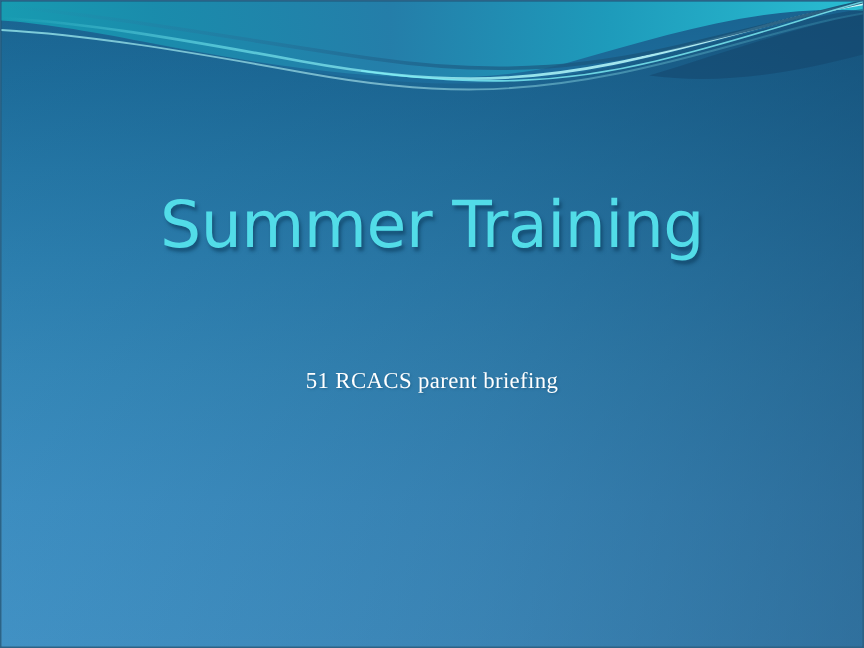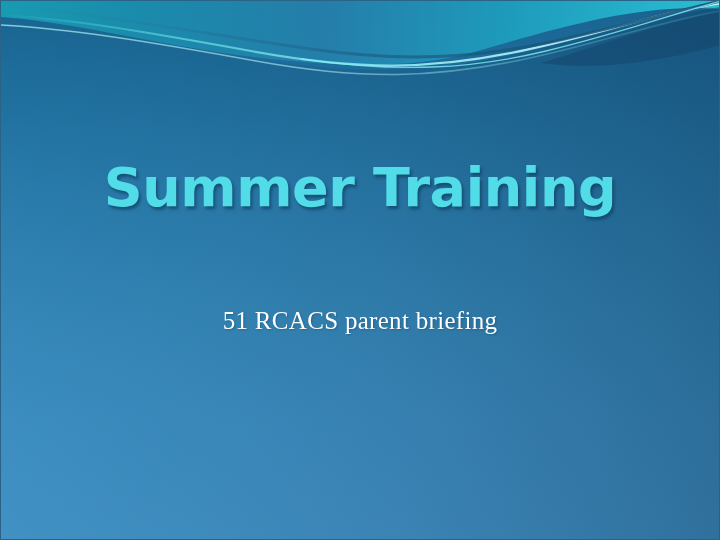--- a/index.html
+++ b/index.html
@@ -35,34 +35,34 @@
     pointer-events: none;
   }
   #title {
     position: absolute;
     left: 0;
     right: 0;
     top: 155px;
     text-align: center;
     font-family: "DejaVu Sans", sans-serif;
     font-size: 54px;
-    font-weight: bold;
+    font-weight: normal;
     letter-spacing: -0.4px;
     color: #52dce8;
     text-shadow: 2px 3px 3px rgba(8, 52, 84, 0.55);
     white-space: nowrap;
   }
   #subtitle {
     position: absolute;
     left: 0;
     right: 0;
     top: 306px;
     text-align: center;
     font-family: "Liberation Serif", "DejaVu Serif", serif;
-    font-size: 25px;
+    font-size: 19px;
     font-weight: normal;
     color: #ffffff;
     letter-spacing: 0.3px;
     text-shadow: 1px 1px 2px rgba(10, 60, 95, 0.35);
     white-space: nowrap;
   }
 </style>
 </head>
 <body>
 

